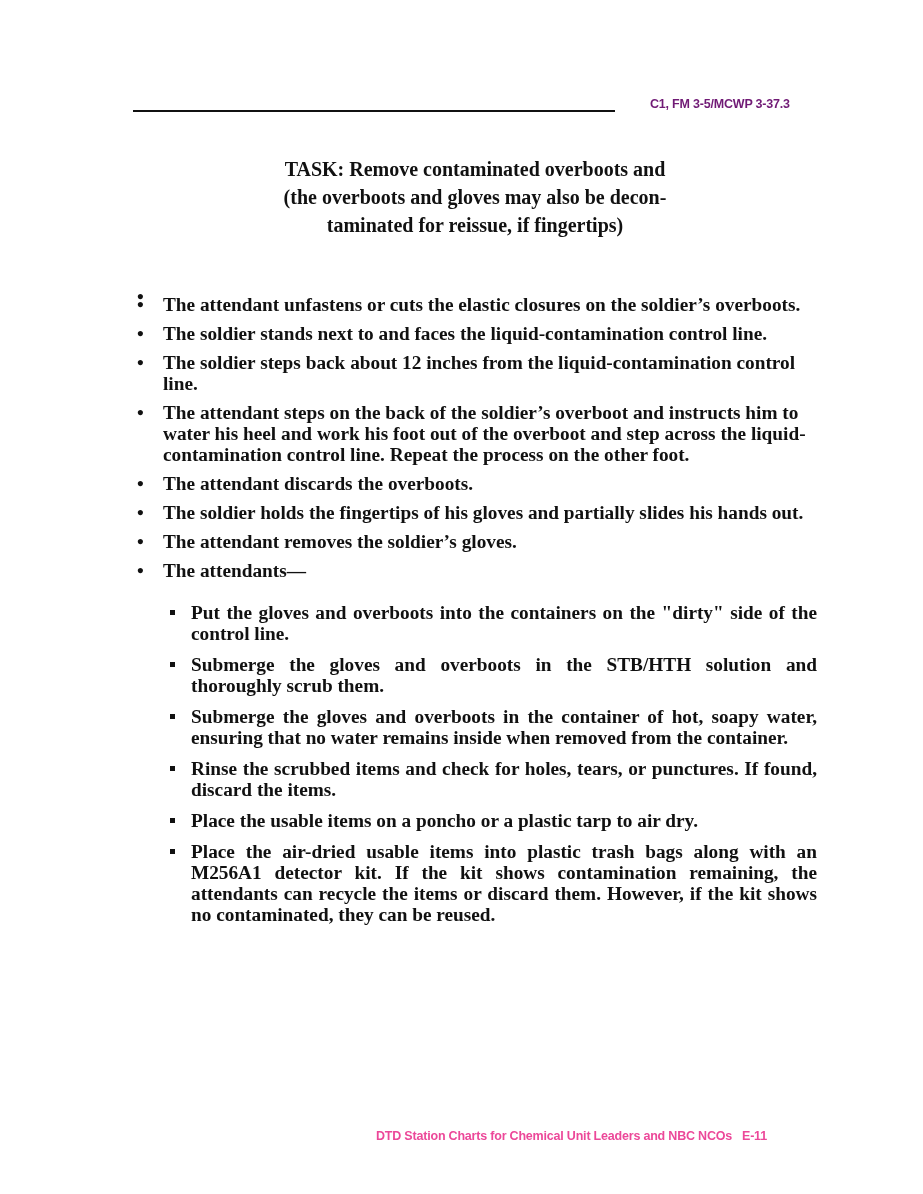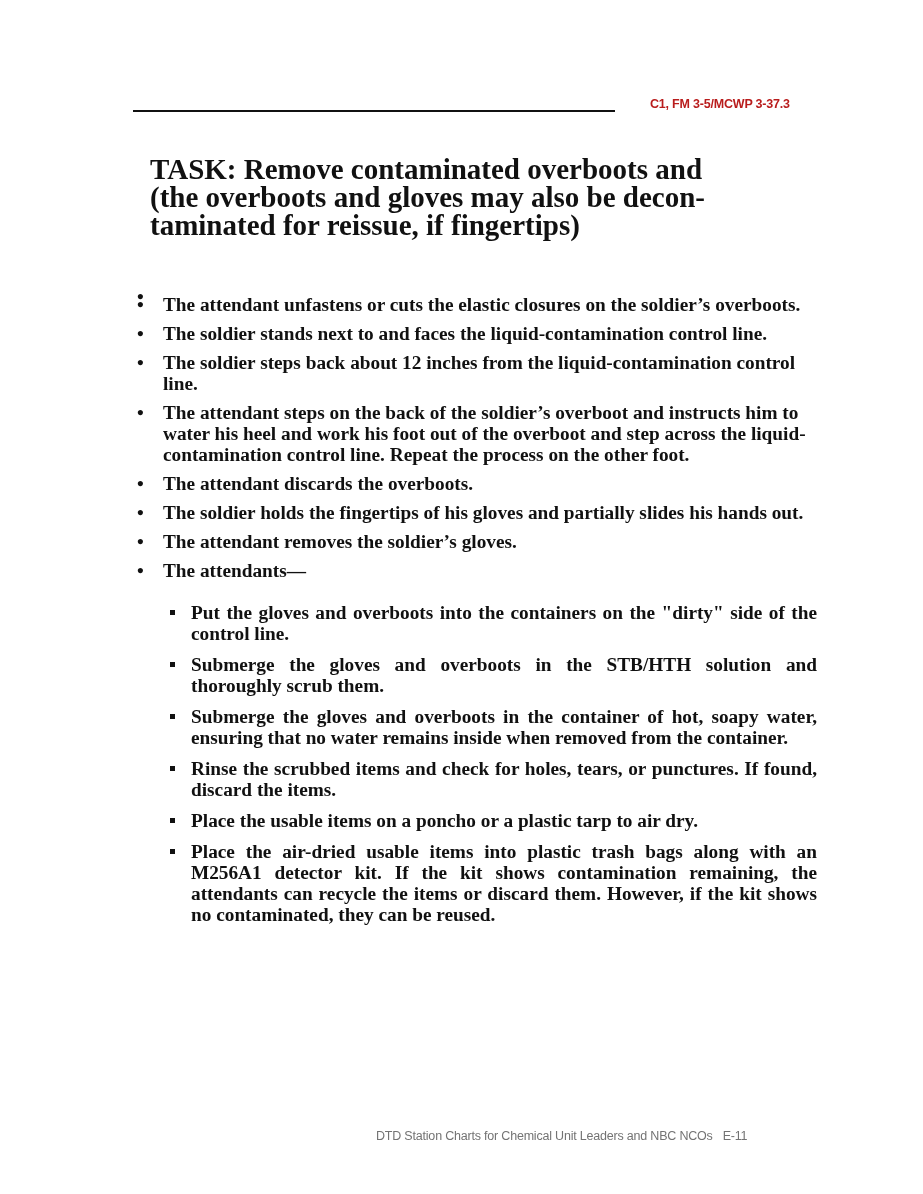--- a/index.html
+++ b/index.html
@@ -23,31 +23,32 @@
       border-top: 2px solid #111;
     }
     .header-ref {
       position: absolute;
       left: 650px;
       top: 97px;
       font-family: "Liberation Sans", sans-serif;
       font-weight: bold;
       font-size: 12.5px;
       letter-spacing: -0.2px;
-      color: #b91c1c;
+      color: #701a75;
       white-space: nowrap;
     }
     .task-title {
       position: absolute;
       left: 150px;
       top: 155px;
       width: 650px;
+      text-align: center;
       font-family: "Liberation Serif", serif;
       font-weight: bold;
-      font-size: 29px;
+      font-size: 20px;
       line-height: 28px;
       color: #111;
     }
     .body-list {
       position: absolute;
       left: 137px;
       top: 286px;
       width: 680px;
       font-family: "Liberation Serif", serif;
       font-weight: bold;
@@ -83,24 +84,24 @@
       top: 8px;
       width: 5px;
       height: 5px;
       background: #111;
     }
     .footer {
       position: absolute;
       left: 376px;
       top: 1129px;
       font-family: "Liberation Sans", sans-serif;
-      font-weight: normal;
+      font-weight: bold;
       font-size: 12.5px;
       letter-spacing: -0.2px;
-      color: #737373;
+      color: #ec4899;
       white-space: nowrap;
     }
     .footer .page-num {
       margin-left: 10px;
     }
   </style>
 </head>
 <body>
 
 <div class="header-rule"></div>

